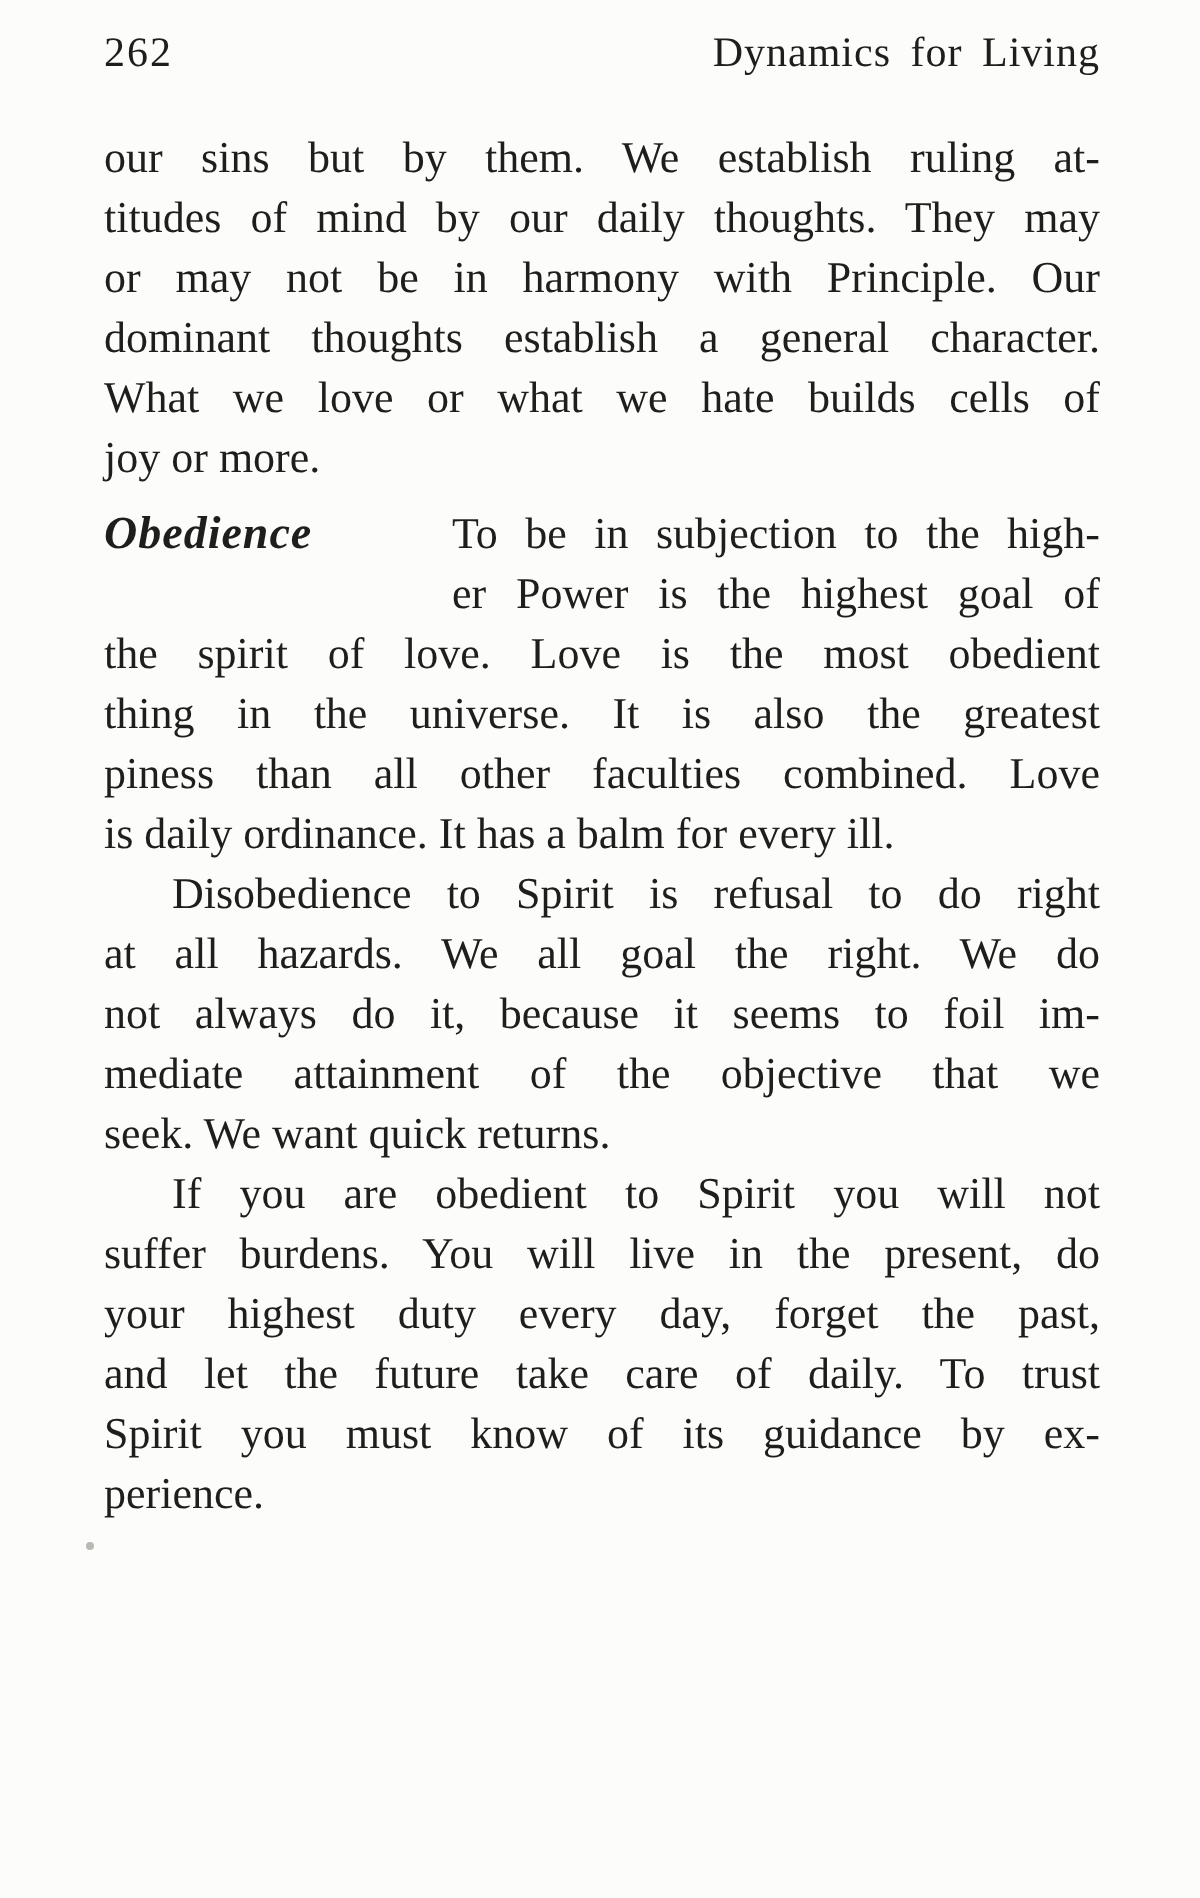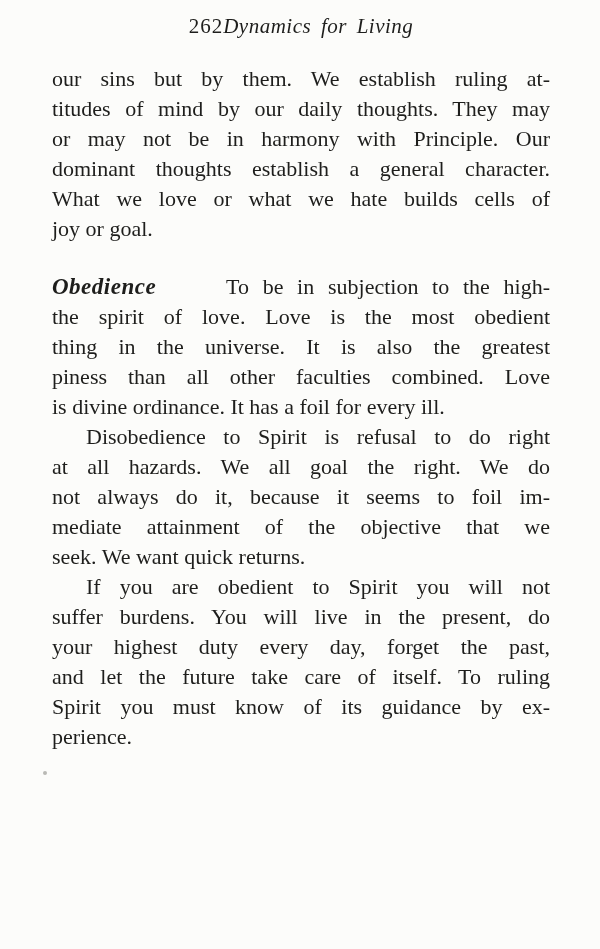--- a/index.html
+++ b/index.html
@@ -18,32 +18,31 @@
   .page {
     box-sizing: border-box;
     width: 600px;
     height: 949px;
     padding: 14px 50px 0 52px;
     position: relative;
   }
   
   .running-head {
     display: flex;
-    justify-content: center;
+    justify-content: space-between;
     align-items: baseline;
     height: 24px;
     font-size: 21px;
     line-height: 24px;
     margin-bottom: 26px;
   }
   .folio {
     letter-spacing: 1px;
   }
   .running-title {
-    font-style: italic;
     letter-spacing: 0.5px;
     word-spacing: 4px;
   }
   
   .text-block {
     font-size: 22px;
   }
   .line {
     line-height: 30px;
     height: 30px;
@@ -56,21 +55,21 @@
     text-align-last: justify;
     overflow: visible;
   }
   .line.indent {
     text-indent: 34px;
   }
   .line.wrap-indent {
     padding-left: 174px;
   }
   .section {
-    margin-top: 28px;
+    margin-top: 8px;
   }
   .heading-row {
     display: flex;
     line-height: 30px;
     height: 30px;
   }
   .section-heading {
     flex: 0 0 174px;
     font-weight: bold;
     font-style: italic;
@@ -105,47 +104,48 @@
   </header>
 
   <main class="text-block">
 
     <div class="para">
       <div class="line j">our sins but by them. We establish ruling at-</div>
       <div class="line j">titudes of mind by our daily thoughts. They may</div>
       <div class="line j">or may not be in harmony with Principle. Our</div>
       <div class="line j">dominant thoughts establish a general character.</div>
       <div class="line j">What we love or what we hate builds cells of</div>
-      <div class="line">joy or goal.</div>
+      <div class="line">joy or more.</div>
     </div>
 
     <section class="section">
       <div class="heading-row">
         <span class="section-heading">Obedience</span>
         <span class="wrap-text">To be in subjection to the high-</span>
       </div>
+      <div class="line j wrap-indent">er Power is the highest goal of</div>
       <div class="line j">the spirit of love. Love is the most obedient</div>
       <div class="line j">thing in the universe. It is also the greatest</div>
       <div class="line j">piness than all other faculties combined. Love</div>
-      <div class="line">is divine ordinance. It has a foil for every ill.</div>
+      <div class="line">is daily ordinance. It has a balm for every ill.</div>
     </section>
 
     <div class="para">
       <div class="line j indent">Disobedience to Spirit is refusal to do right</div>
       <div class="line j">at all hazards. We all goal the right. We do</div>
       <div class="line j">not always do it, because it seems to foil im-</div>
       <div class="line j">mediate attainment of the objective that we</div>
       <div class="line">seek. We want quick returns.</div>
     </div>
 
     <div class="para">
       <div class="line j indent">If you are obedient to Spirit you will not</div>
       <div class="line j">suffer burdens. You will live in the present, do</div>
       <div class="line j">your highest duty every day, forget the past,</div>
-      <div class="line j">and let the future take care of itself. To ruling</div>
+      <div class="line j">and let the future take care of daily. To trust</div>
       <div class="line j">Spirit you must know of its guidance by ex-</div>
       <div class="line">perience.</div>
     </div>
 
   </main>
 
   <div class="speck"></div>
 
 </div>
 

